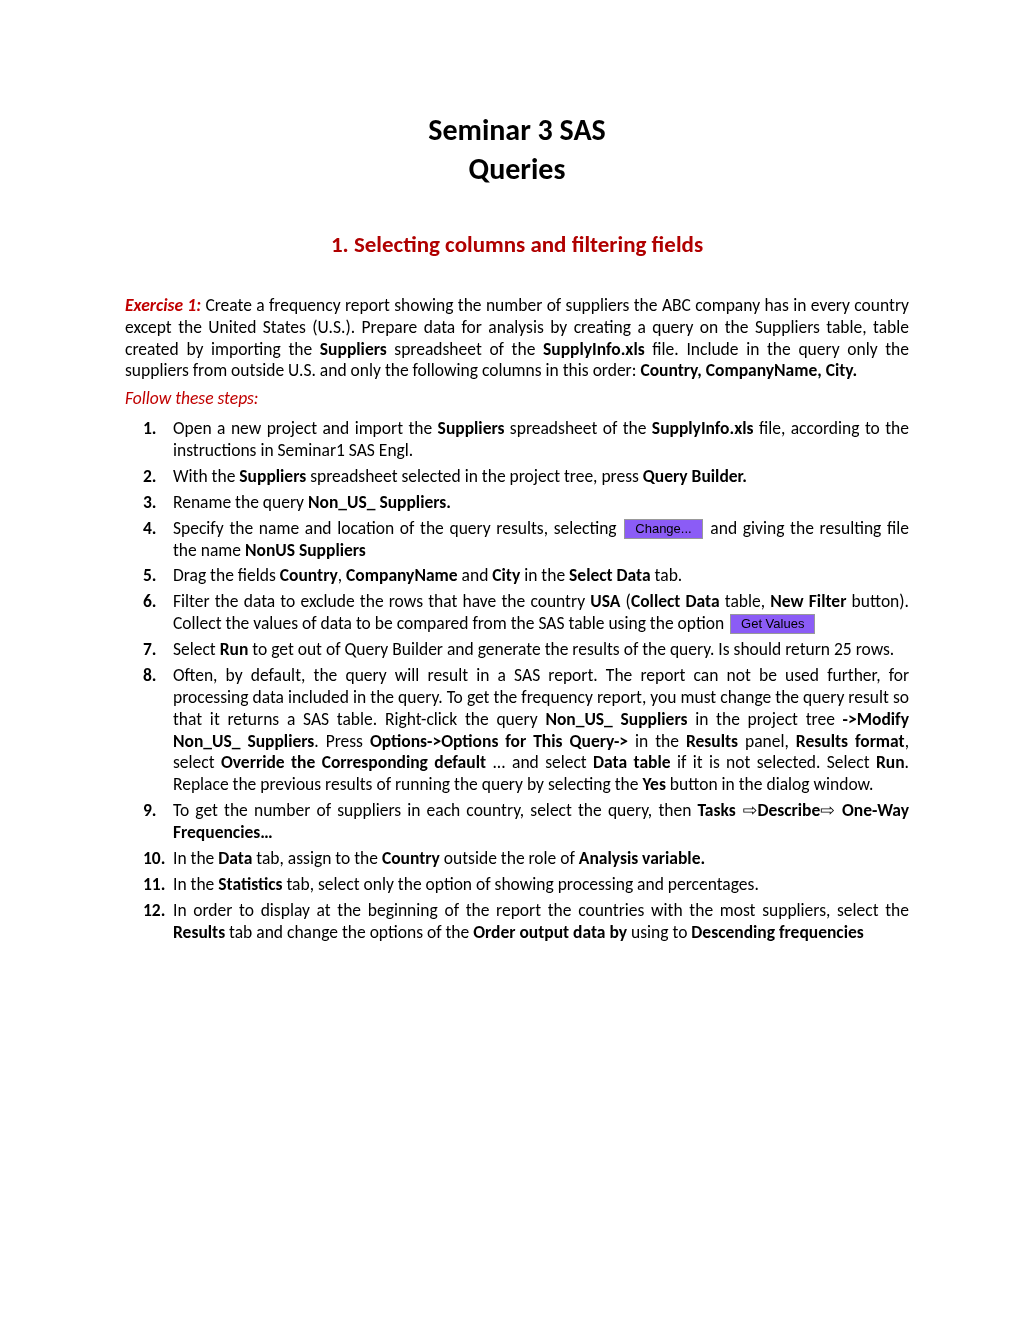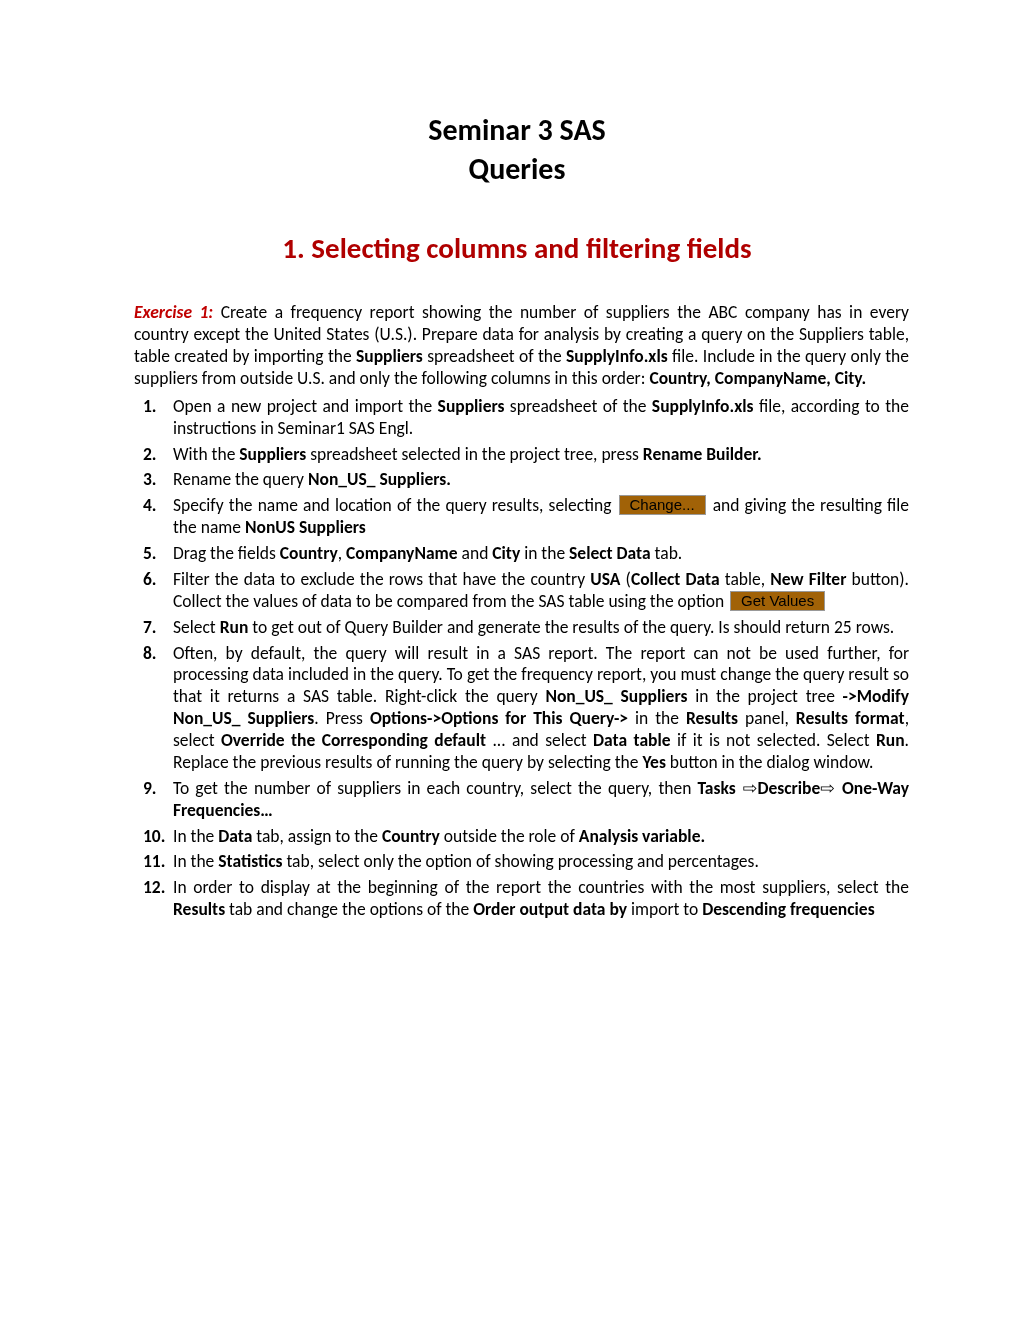--- a/index.html
+++ b/index.html
@@ -19,28 +19,28 @@
   }
   .title {
     text-align: center;
     font-weight: 700;
     font-size: 30px;
     line-height: 1.3;
   }
   .section-heading {
     text-align: center;
     font-weight: 700;
-    font-size: 29px;
+    font-size: 23px;
     color: #b00000;
     margin-top: 42px;
     margin-bottom: 36px;
   }
   .intro {
     text-align: justify;
-    margin: 0 0 6px 9px;
+    margin: 0 0 6px 0;
   }
   .ex-label {
     color: #c00000;
     font-style: italic;
     font-weight: 700;
   }
   .follow {
     color: #c00000;
     font-style: italic;
     margin: 4px 0 8px 0;
@@ -60,23 +60,23 @@
     position: absolute;
     left: 0;
     font-weight: 700;
     width: 26px;
   }
   .b { font-weight: 700; }
   .u { }
   .btn {
     display: inline-block;
     border: 1px solid #999;
-    background: #a16207;
+    background: #8b5cf6;
     font-family: Tahoma, Arial, sans-serif;
-    font-size: 15px;
+    font-size: 13px;
     padding: 0 10px;
     line-height: 18px;
     height: 18px;
     vertical-align: 1px;
     margin: 0 2px;
     color: #000;
   }
   .save-icon {
     display: inline-block;
     width: 22px;
@@ -101,31 +101,32 @@
     <span>Seminar 3 SAS</span><br>
     <span>Queries</span>
   </div>
 
   <div class="section-heading">1.  Selecting columns and filtering fields</div>
 
   <p class="intro">
     <span class="ex-label">Exercise 1:</span><span>   Create a frequency report showing the number of suppliers the ABC company has in every country except the United States (U.S.). Prepare data for analysis by creating a query on the Suppliers table, table created by importing the </span><span class="b">Suppliers</span><span> spreadsheet of the </span><span class="b">SupplyInfo.xls</span><span> file. Include in the query only the suppliers from outside U.S. and only the following columns in this order: </span><span class="b">Country, CompanyName, City.</span>
   </p>
 
+  <div class="follow">Follow these steps:</div>
 
   <ol class="steps">
 
     <li>
       <span class="num">1.</span>
       <span>Open a new project and import the </span><span class="b">Suppliers</span><span> spreadsheet of the </span><span class="b">SupplyInfo.xls</span><span> file, according to the instructions in Seminar1 SAS Engl.</span>
     </li>
 
     <li>
       <span class="num">2.</span>
-      <span>With the </span><span class="b">Suppliers</span><span> spreadsheet selected in the project tree, press </span><span class="b">Rename Builder.</span>
+      <span>With the </span><span class="b">Suppliers</span><span> spreadsheet selected in the project tree, press </span><span class="b">Query Builder.</span>
     </li>
 
     <li>
       <span class="num">3.</span>
       <span>Rename the query </span><span class="b">Non_US_ Suppliers.</span>
     </li>
 
     <li>
       <span class="num">4.</span>
       <span>Specify the name and location of the query results, selecting </span>
@@ -164,20 +165,20 @@
       <span>In the </span><span class="b">Data</span><span> tab, assign to the </span><span class="b">Country</span><span> outside the role of </span><span class="b">Analysis variable.</span>
     </li>
 
     <li>
       <span class="num">11.</span>
       <span>In the </span><span class="b">Statistics</span><span> tab, select only the option of showing processing and percentages.</span>
     </li>
 
     <li>
       <span class="num">12.</span>
-      <span>In order to display at the beginning of the report the countries with the most suppliers, select the </span><span class="b">Results</span><span> tab and change the options of the </span><span class="b">Order output data by</span><span> import to </span><span class="b u">Descending frequencies</span>
+      <span>In order to display at the beginning of the report the countries with the most suppliers, select the </span><span class="b">Results</span><span> tab and change the options of the </span><span class="b">Order output data by</span><span> using to </span><span class="b u">Descending frequencies</span>
     </li>
 
 
 
   </ol>
 
 </div>
 
 </body></html>

